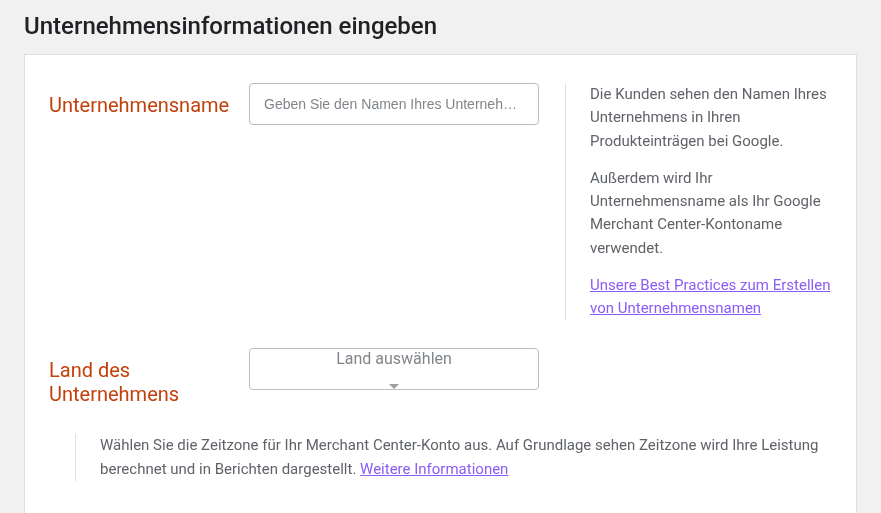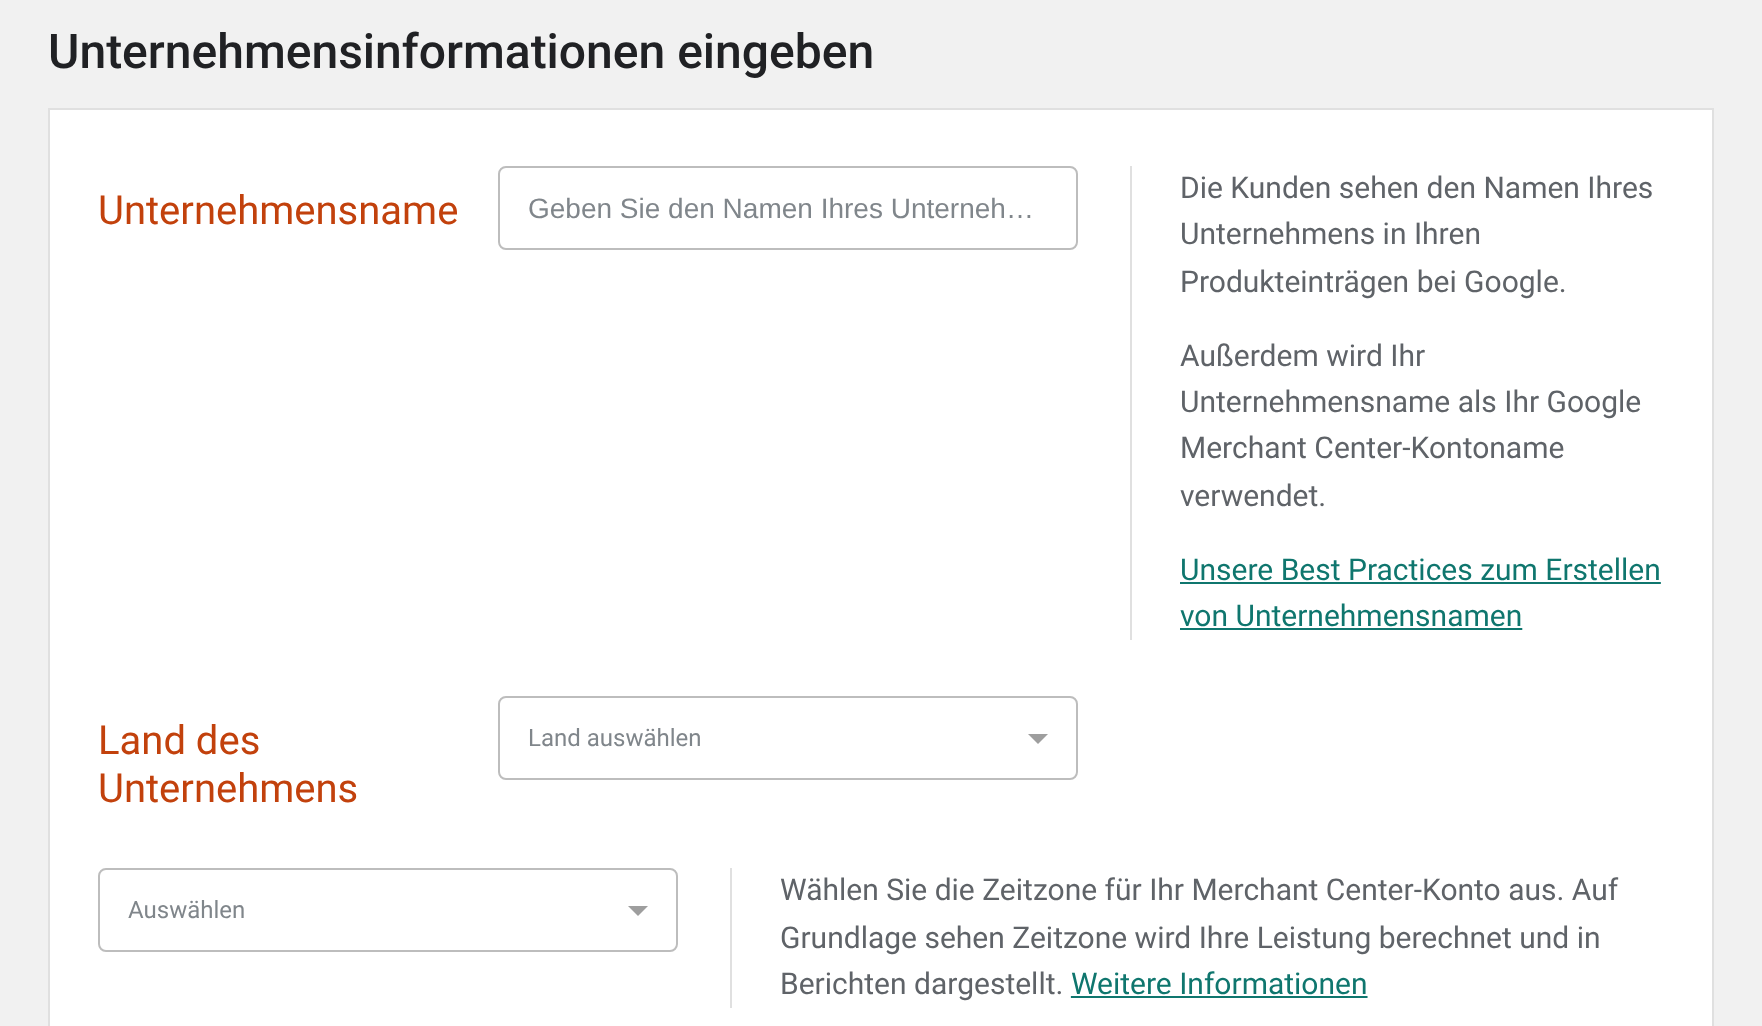--- a/index.html
+++ b/index.html
@@ -81,37 +81,38 @@
     }
     .text-input::placeholder {
       color: #80868b;
     }
     .select {
       width: 100%;
       height: 42px;
       border: 1px solid #bdbdbd;
       border-radius: 4px;
       padding: 0 14px;
-      font-size: 12px;
+      font-size: 16px;
       color: #80868b;
       display: flex;
       align-items: center;
       justify-content: space-between;
       cursor: pointer;
       background: #fff;
+      flex-direction: column;
     }
     .select .chevron {
       width: 0;
       height: 0;
       border-left: 5px solid transparent;
       border-right: 5px solid transparent;
       border-top: 5px solid #9e9e9e;
     }
     a.link {
-      color: #0f766e;
+      color: #8b5cf6;
       text-decoration: underline;
       cursor: pointer;
     }
   </style>
 </head>
 <body>
 
 <div class="page-title">Unternehmensinformationen eingeben</div>
 
 <div class="card">
@@ -132,26 +133,20 @@
     <div class="label-col">Land des Unternehmens</div>
     <div class="field-col">
       <div class="select">
         <span>Land auswählen</span>
         <span class="chevron"></span>
       </div>
     </div>
   </div>
 
   <div class="row">
-    <div class="field-col">
-      <div class="select">
-        <span>Auswählen</span>
-        <span class="chevron"></span>
-      </div>
-    </div>
     <div class="help-col">
       <p>
         <span>Wählen Sie die Zeitzone für Ihr Merchant Center-Konto aus. Auf Grundlage sehen Zeitzone wird Ihre Leistung berechnet und in Berichten dargestellt. </span><a class="link">Weitere Informationen</a>
       </p>
     </div>
   </div>
 
 </div>
 
 </body></html>

